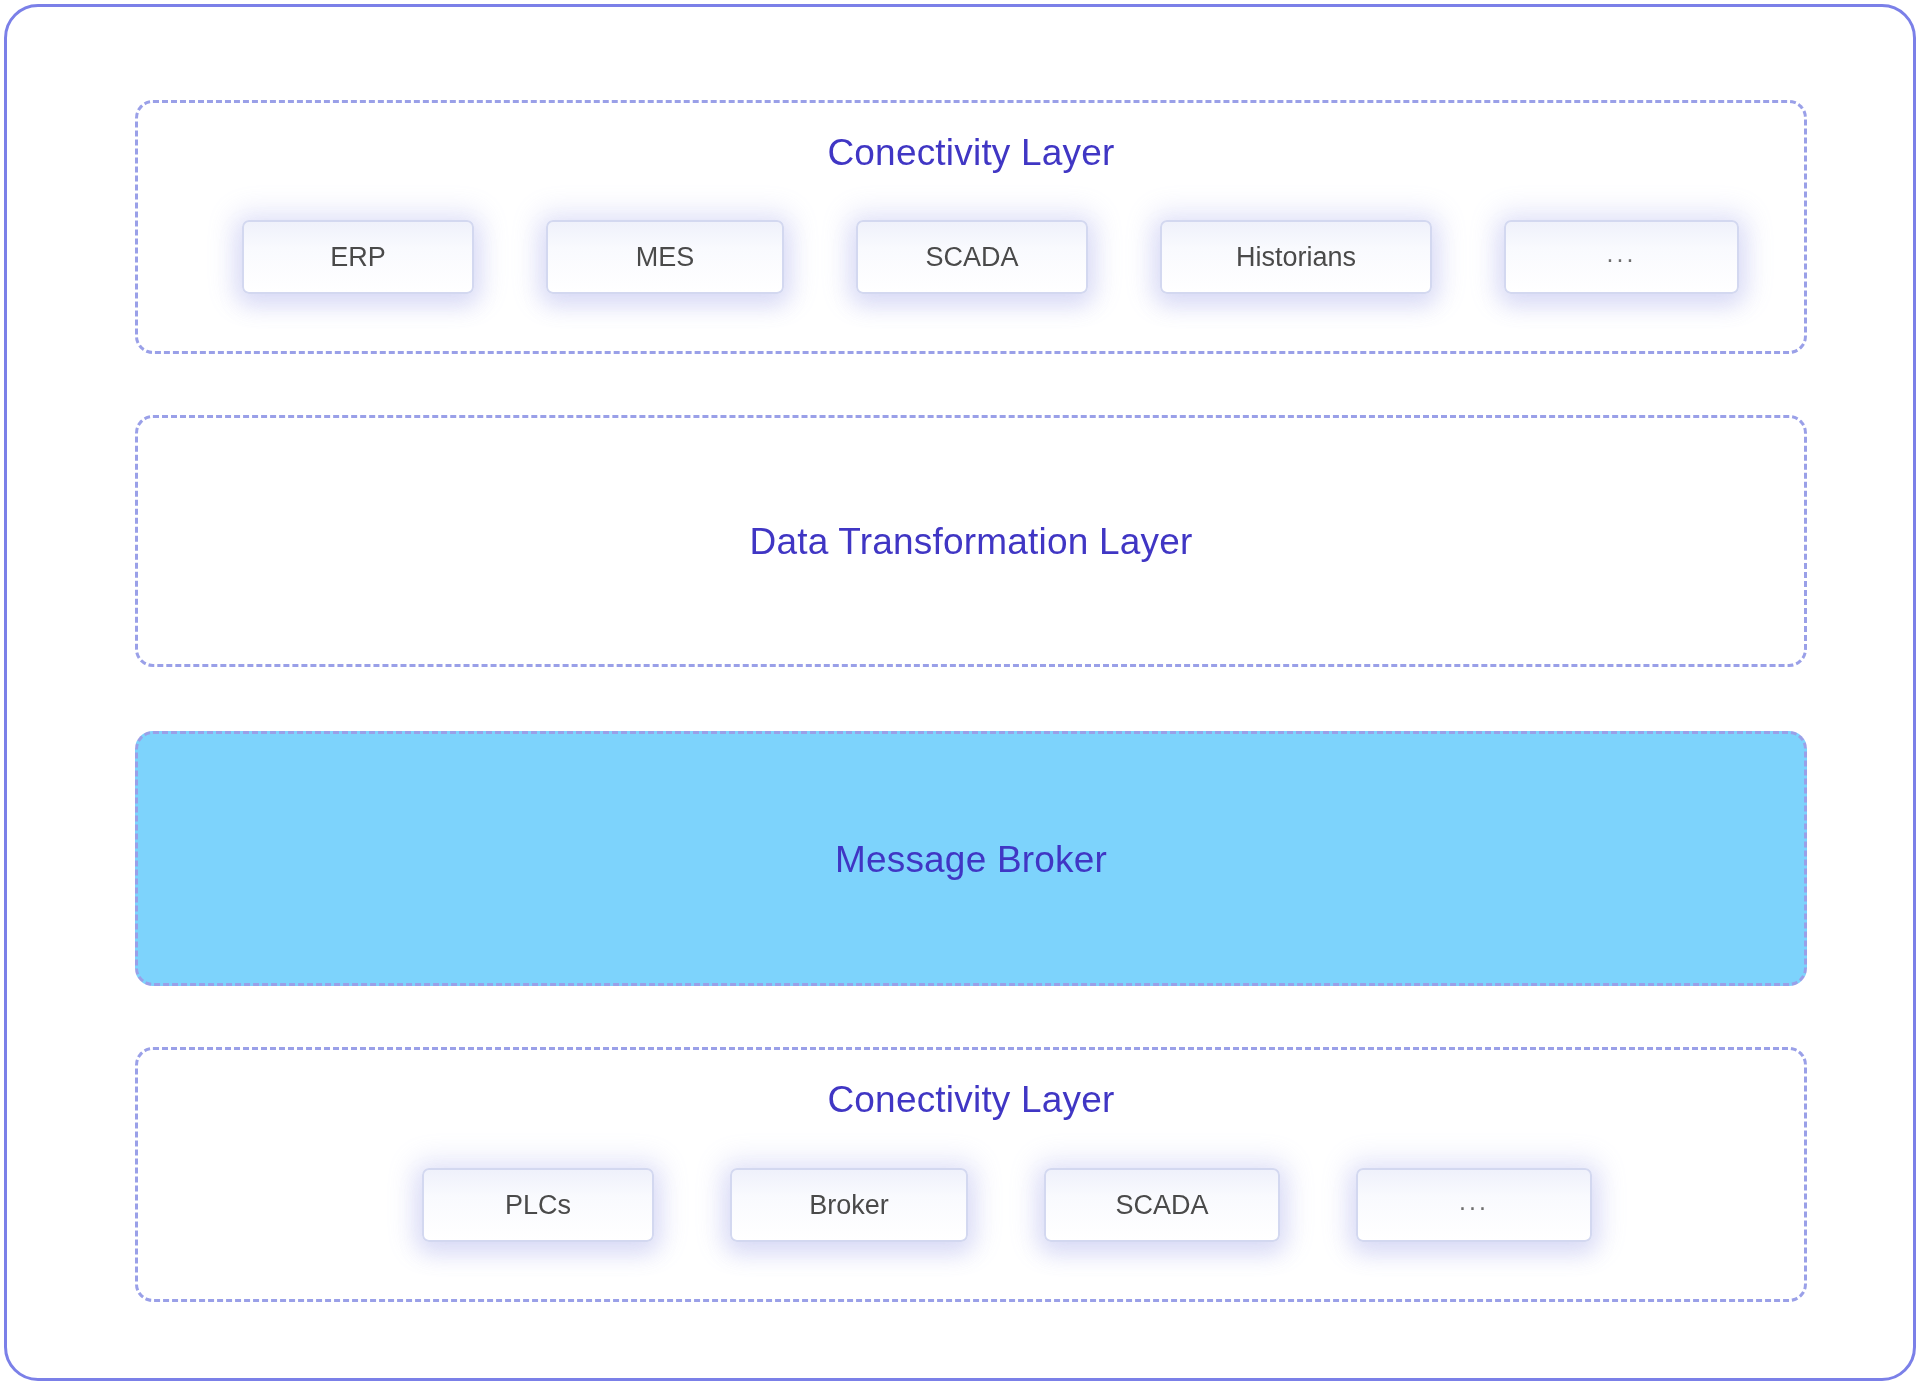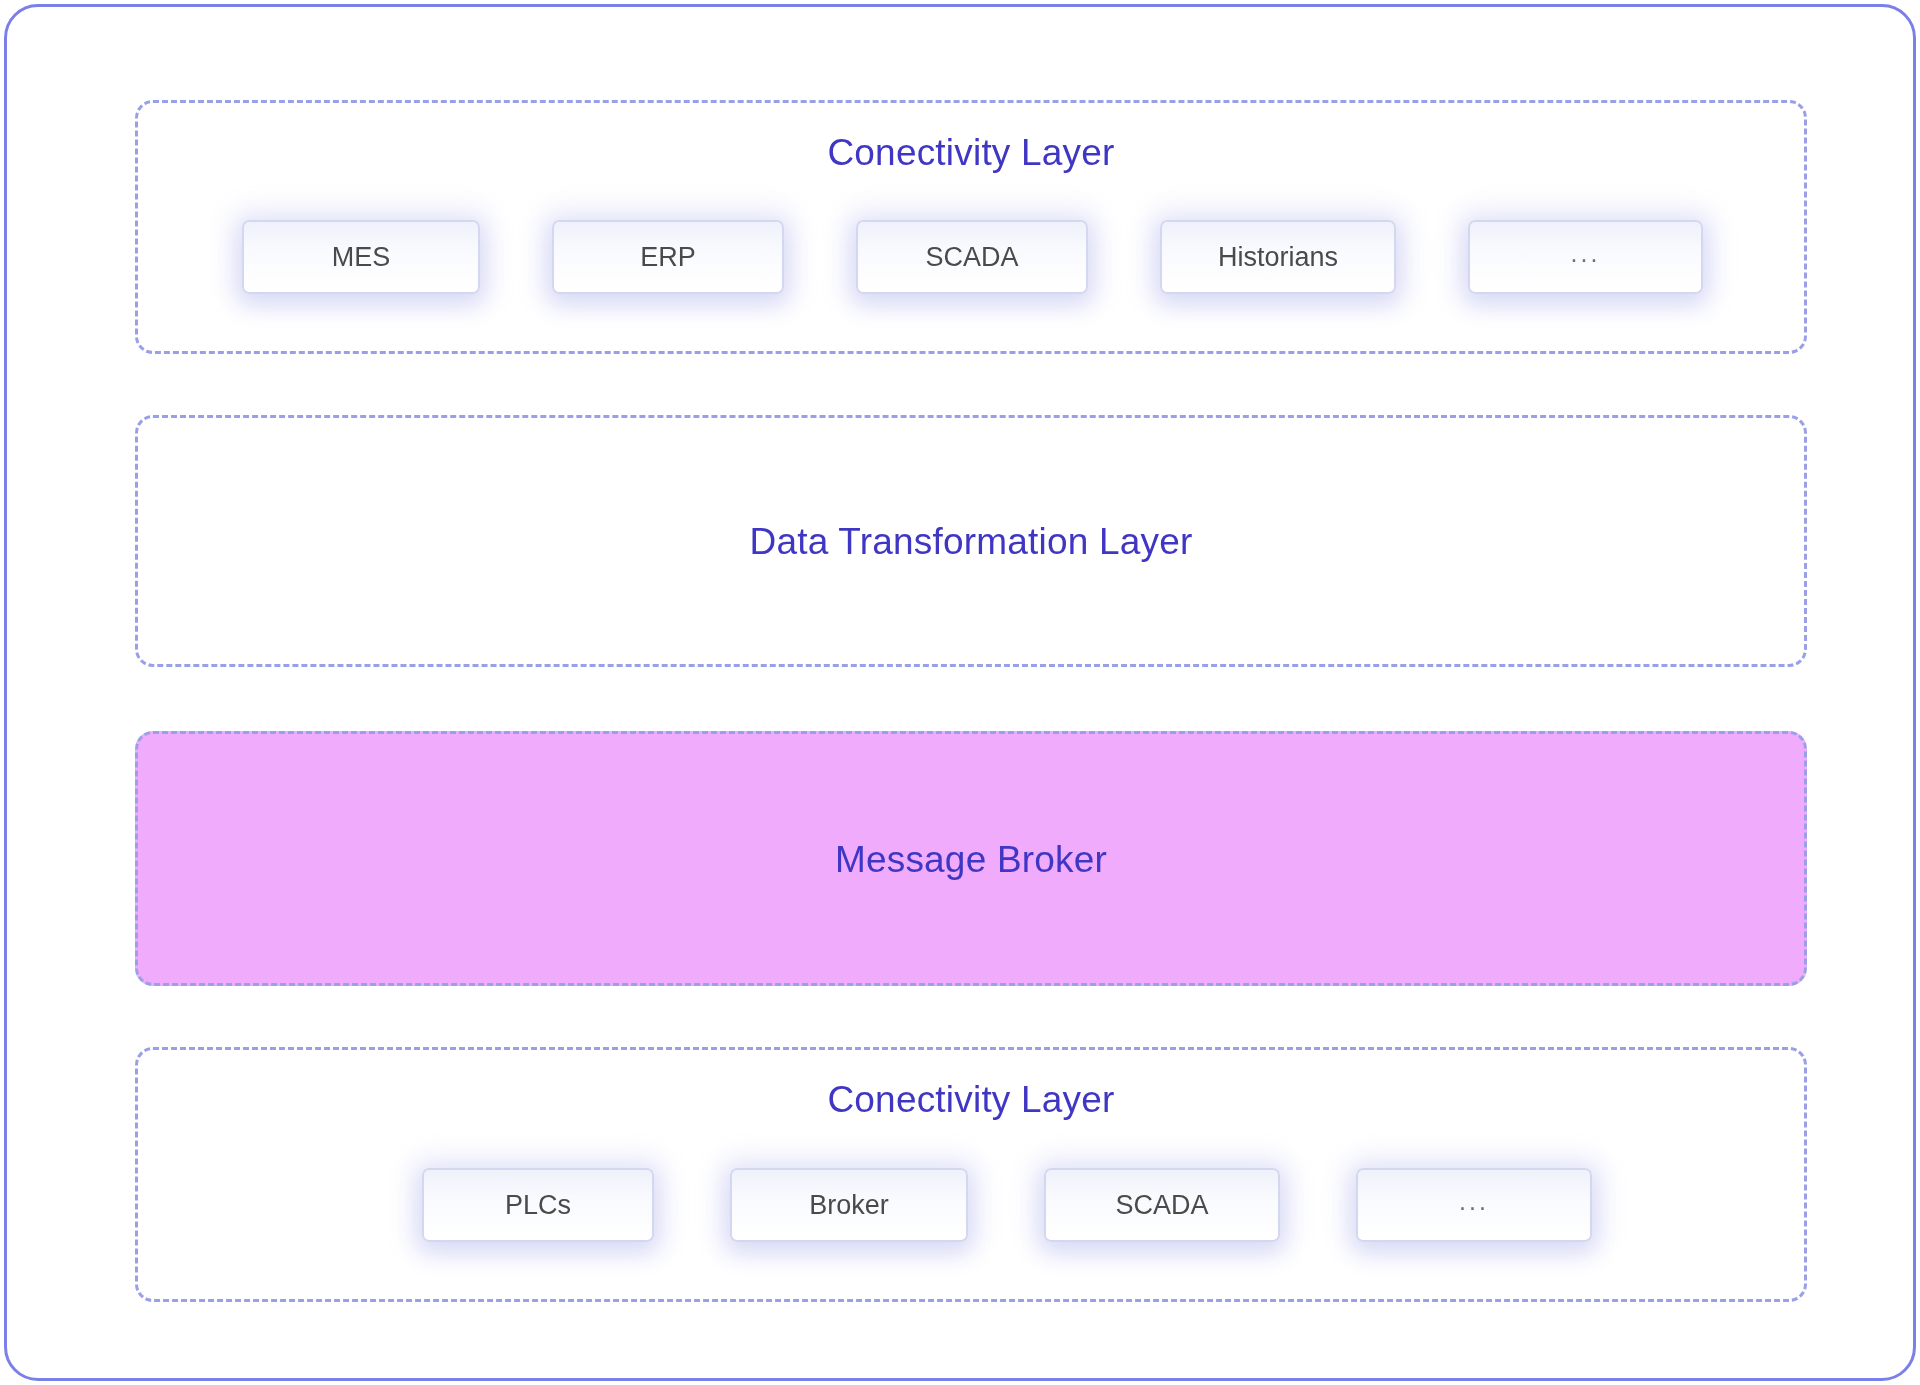--- a/index.html
+++ b/index.html
@@ -64,21 +64,21 @@
   #layer-data-transformation {
     top: 408px;
     height: 252px;
   }
   #layer-data-transformation .layer-title { top: 103px; }
 
   
   #layer-message-broker {
     top: 724px;
     height: 255px;
-    background: #f0abfc;
+    background: #7dd3fc;
   }
   #layer-message-broker .layer-title { top: 105px; }
 
   
   #layer-connectivity-bottom {
     top: 1040px;
     height: 255px;
   }
   #layer-connectivity-bottom .layer-title { top: 29px; }
 
@@ -116,21 +116,21 @@
     color: #4A4A4A;
     font-size: 27px;
     font-weight: 400;
     white-space: nowrap;
   }
 
   
   .w-erp        { width: 232px; }
   .w-mes        { width: 238px; }
   .w-scada      { width: 232px; }
-  .w-historians { width: 236px; }
+  .w-historians { width: 272px; }
   .w-ellipsis   { width: 235px; }
 
   .w-plcs       { width: 232px; }
   .w-sensors    { width: 238px; }
   .w-scada-b    { width: 236px; }
   .w-ellipsis-b { width: 236px; }
 
   .node-label {
     pointer-events: none;
   }
@@ -147,28 +147,28 @@
 <div id="diagram-root">
 
   <div class="outer-frame">
 
     <div class="layer" id="layer-connectivity-top">
 
       <div class="layer-title">Conectivity Layer</div>
 
       <div class="node-row" id="node-row-top">
 
+        <div class="node-box w-erp">
+          <span class="node-label">ERP</span>
+        </div>
+
         <div class="node-box w-mes">
           <span class="node-label">MES</span>
         </div>
 
-        <div class="node-box w-erp">
-          <span class="node-label">ERP</span>
-        </div>
-
         <div class="node-box w-scada">
           <span class="node-label">SCADA</span>
         </div>
 
         <div class="node-box w-historians">
           <span class="node-label">Historians</span>
         </div>
 
         <div class="node-box w-ellipsis">
           <span class="node-label ellipsis">...</span>

